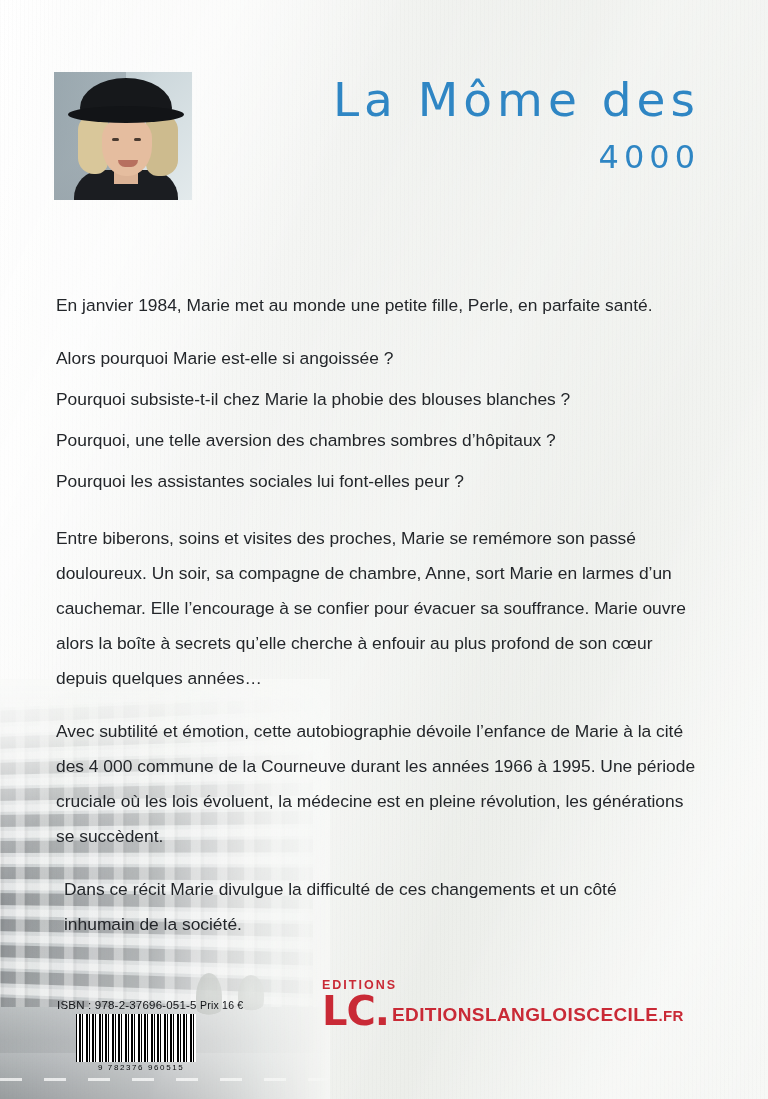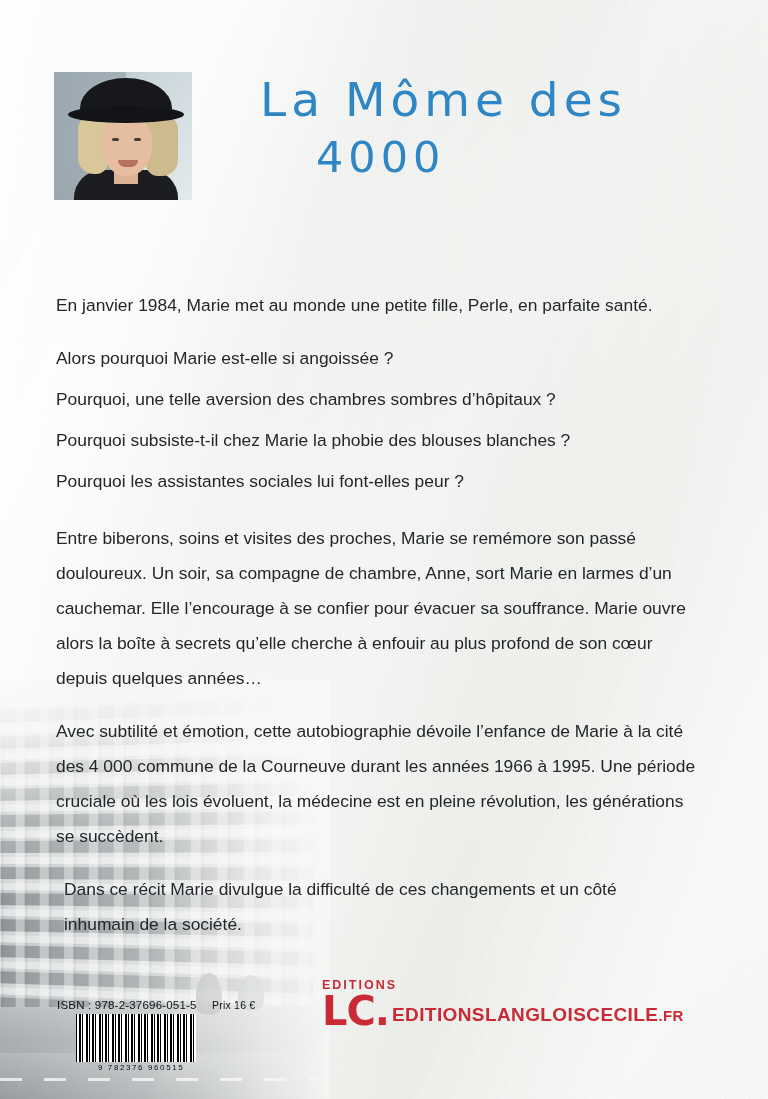--- a/index.html
+++ b/index.html
@@ -252,32 +252,32 @@
     height: 16px;
     background: #dcb396;
   }
 
   
   .title-block {
     position: absolute;
     left: 260px;
     top: 72px;
     width: 440px;
-    text-align: left;
+    text-align: right;
     color: #2f86c4;
     font-family: "DejaVu Sans", sans-serif;
     letter-spacing: 5px;
   }
   .title-line1 {
     font-size: 47px;
     line-height: 56px;
     font-weight: 400;
   }
   .title-line2 {
-    font-size: 43px;
+    font-size: 32px;
     line-height: 58px;
     font-weight: 400;
     margin-left: 56px;
   }
 
   
   .body-text {
     position: absolute;
     left: 56px;
     top: 288px;
@@ -301,21 +301,20 @@
   .isbn-line {
     position: absolute;
     left: 57px;
     top: 999px;
     font-size: 11.5px;
     color: #111316;
     letter-spacing: 0.2px;
     white-space: nowrap;
   }
   .isbn-line .price {
-    margin-left: 12px;
     font-size: 10.5px;
   }
   .barcode {
     position: absolute;
     left: 76px;
     top: 1014px;
     width: 120px;
     height: 48px;
   }
   .barcode-bars {
@@ -419,22 +418,22 @@
 
   <div class="title-block">
     <div class="title-line1">La Môme des</div>
     <div class="title-line2">4000</div>
   </div>
 
   <div class="body-text">
     <p>En janvier 1984, Marie met au monde une petite fille, Perle, en parfaite santé.</p>
     <div class="q-group">
       <p>Alors pourquoi Marie est-elle si angoissée ?</p>
+      <p>Pourquoi subsiste-t-il chez Marie la phobie des blouses blanches ?</p>
       <p>Pourquoi, une telle aversion des chambres sombres d’hôpitaux ?</p>
-      <p>Pourquoi subsiste-t-il chez Marie la phobie des blouses blanches ?</p>
       <p>Pourquoi les assistantes sociales lui font-elles peur ?</p>
     </div>
     <p style="margin-top:22px">Entre biberons, soins et visites des proches, Marie se remémore son passé douloureux. Un soir, sa compagne de chambre, Anne, sort Marie en larmes d’un cauchemar. Elle l’encourage à se confier pour évacuer sa souffrance. Marie ouvre alors la boîte à secrets qu’elle cherche à enfouir au plus profond de son cœur depuis quelques années…</p>
     <p>Avec subtilité et émotion, cette autobiographie dévoile l’enfance de Marie à la cité des 4 000 commune de la Courneuve durant les années 1966 à 1995. Une période cruciale où les lois évoluent, la médecine est en pleine révolution, les générations se succèdent.</p>
     <p class="tight">Dans ce récit Marie divulgue la difficulté de ces changements et un côté inhumain de la société.</p>
   </div>
 
   <div class="isbn-line">
     <span>ISBN : 978-2-37696-051-5</span>
     <span class="price">Prix 16 €</span>

